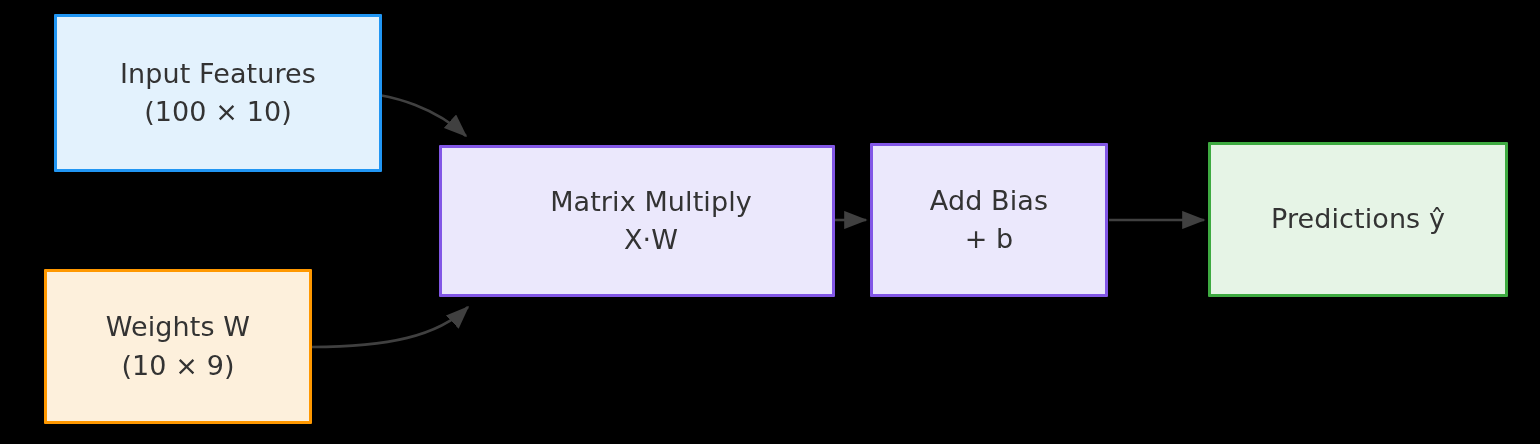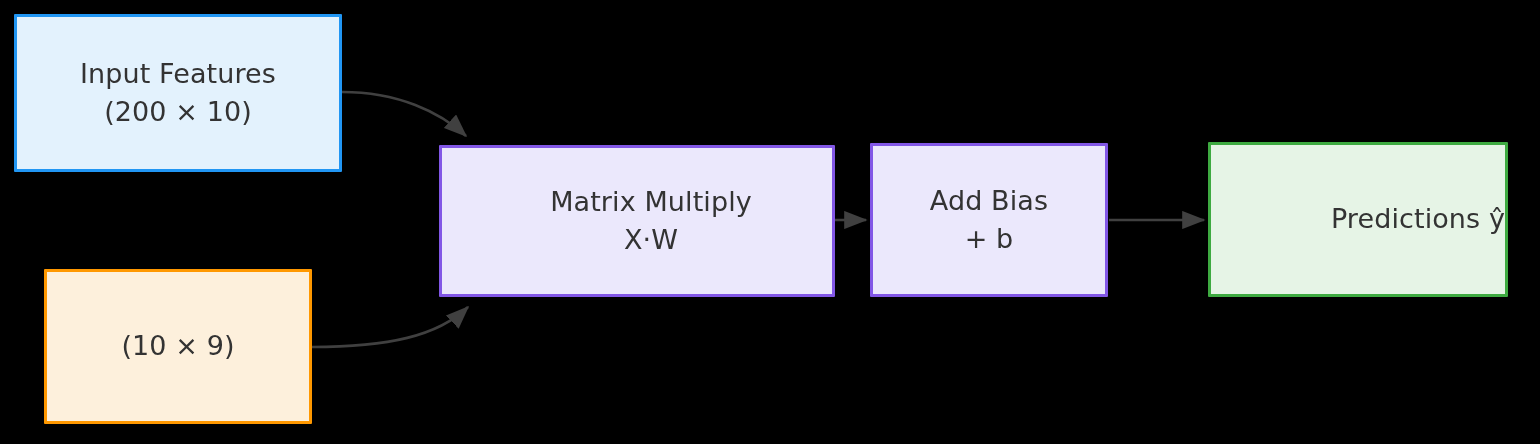--- a/index.html
+++ b/index.html
@@ -79,36 +79,37 @@
 
     <g>
       <path d="M772,220 L866,220" fill="none" stroke="#404040" stroke-width="2.6" marker-end="url(#arrowhead)"></path>
     </g>
 
     <g>
       <path d="M1109,220 L1204,220" fill="none" stroke="#404040" stroke-width="2.6" marker-end="url(#arrowhead)"></path>
     </g>
   </svg>
 
-  <div class="node" id="node-input" style="background: rgb(227, 242, 253); border-color: rgb(33, 150, 243); color: rgb(51, 51, 51);">
+  <div class="node" id="node-input" style="background: rgb(227, 242, 253); border-color: rgb(33, 150, 243); color: rgb(51, 51, 51); margin-left: 40px;">
     <span class="line1">Input Features</span>
-    <span class="line2">(200 × 10)</span>
+    <span class="line2">(100 × 10)</span>
   </div>
 
   <div class="node" id="node-weights" style="background: rgb(253, 240, 220); border-color: rgb(255, 152, 0); color: rgb(51, 51, 51);">
+    <span class="line1">Weights W</span>
     <span class="line2">(10 × 9)</span>
   </div>
 
   <div class="node" id="node-matmul" style="background: rgb(235, 232, 252); border-color: rgb(130, 87, 230); color: rgb(51, 51, 51);">
     <span class="line1">Matrix Multiply</span>
     <span class="line2">X·W</span>
   </div>
 
   <div class="node" id="node-addbias" style="background: rgb(235, 232, 252); border-color: rgb(130, 87, 230); color: rgb(51, 51, 51);">
     <span class="line1">Add Bias</span>
     <span class="line2">+ b</span>
   </div>
 
-  <div class="node" id="node-predict" style="background: rgb(230, 244, 230); border-color: rgb(62, 170, 65); color: rgb(51, 51, 51); align-items: flex-end;">
+  <div class="node" id="node-predict" style="background: rgb(230, 244, 230); border-color: rgb(62, 170, 65); color: rgb(51, 51, 51);">
     <span class="line1">Predictions ŷ</span>
   </div>
 
 </div>
 
 </body></html>

